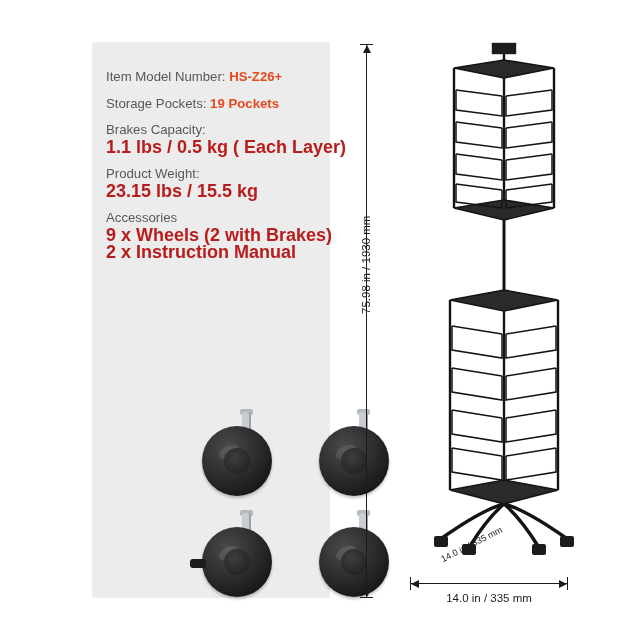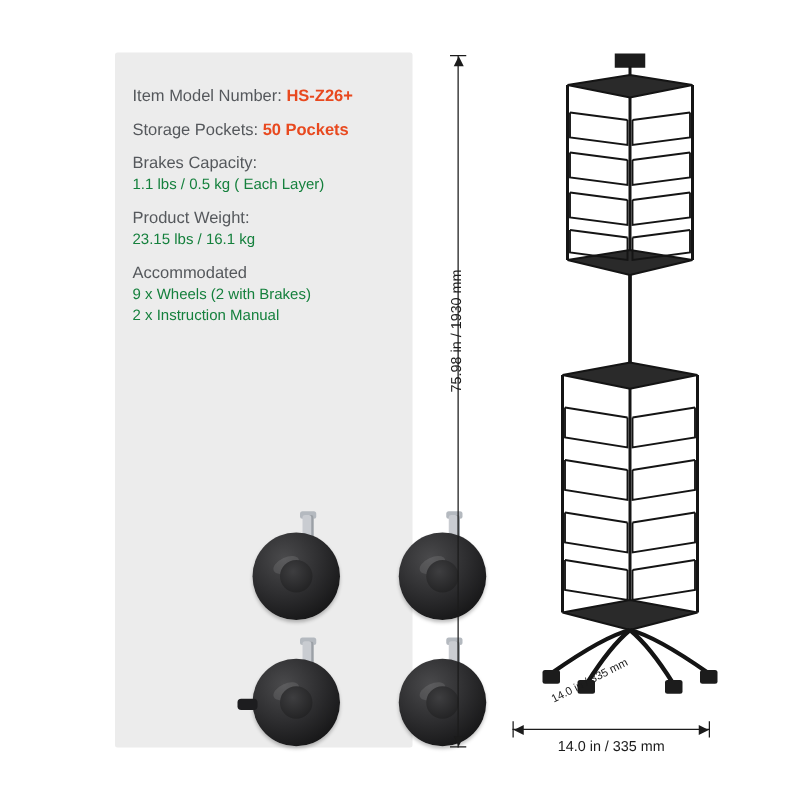--- a/index.html
+++ b/index.html
@@ -44,24 +44,24 @@
     font-size: 13.2px;
     line-height: 17.5px;
     color: #55585c;
     white-space: nowrap;
   }
   .spec-line.inline .val {
     color: #e8491f;
     font-weight: bold;
   }
   .spec-val {
-    font-size: 12px;
+    font-size: 18px;
     line-height: 17.5px;
-    color: #15803d;
-    font-weight: normal;
+    color: #b91c1c;
+    font-weight: bold;
     white-space: nowrap;
   }
 
   
   .casters {
     position: absolute;
     left: 104px;
     top: 370px;
     width: 216px;
     height: 185px;
@@ -257,38 +257,38 @@
       <div class="spec-block">
         <div class="spec-line inline">
           <span>Item Model Number:</span>
           <span class="val">HS-Z26+</span>
         </div>
       </div>
 
       <div class="spec-block">
         <div class="spec-line inline">
           <span>Storage Pockets:</span>
-          <span class="val">50 Pockets</span>
+          <span class="val">19 Pockets</span>
         </div>
       </div>
 
       <div class="spec-block">
         <div class="spec-line">Brakes Capacity:</div>
         <div class="spec-val">1.1 lbs / 0.5 kg ( Each Layer)</div>
       </div>
 
       <div class="spec-block">
         <div class="spec-line">Product Weight:</div>
-        <div class="spec-val">23.15 lbs / 16.1 kg</div>
+        <div class="spec-val">23.15 lbs / 15.5 kg</div>
       </div>
 
 
 
       <div class="spec-block">
-        <div class="spec-line">Accommodated</div>
+        <div class="spec-line">Accessories</div>
         <div class="spec-val">9 x Wheels (2 with Brakes)</div>
         <div class="spec-val">2 x Instruction Manual</div>
       </div>
 
     </div>
 
     <div class="casters">
       <div class="caster" style="left:0px; top:0px;">
         <div class="stem-cap"></div>
         <div class="stem"></div>

